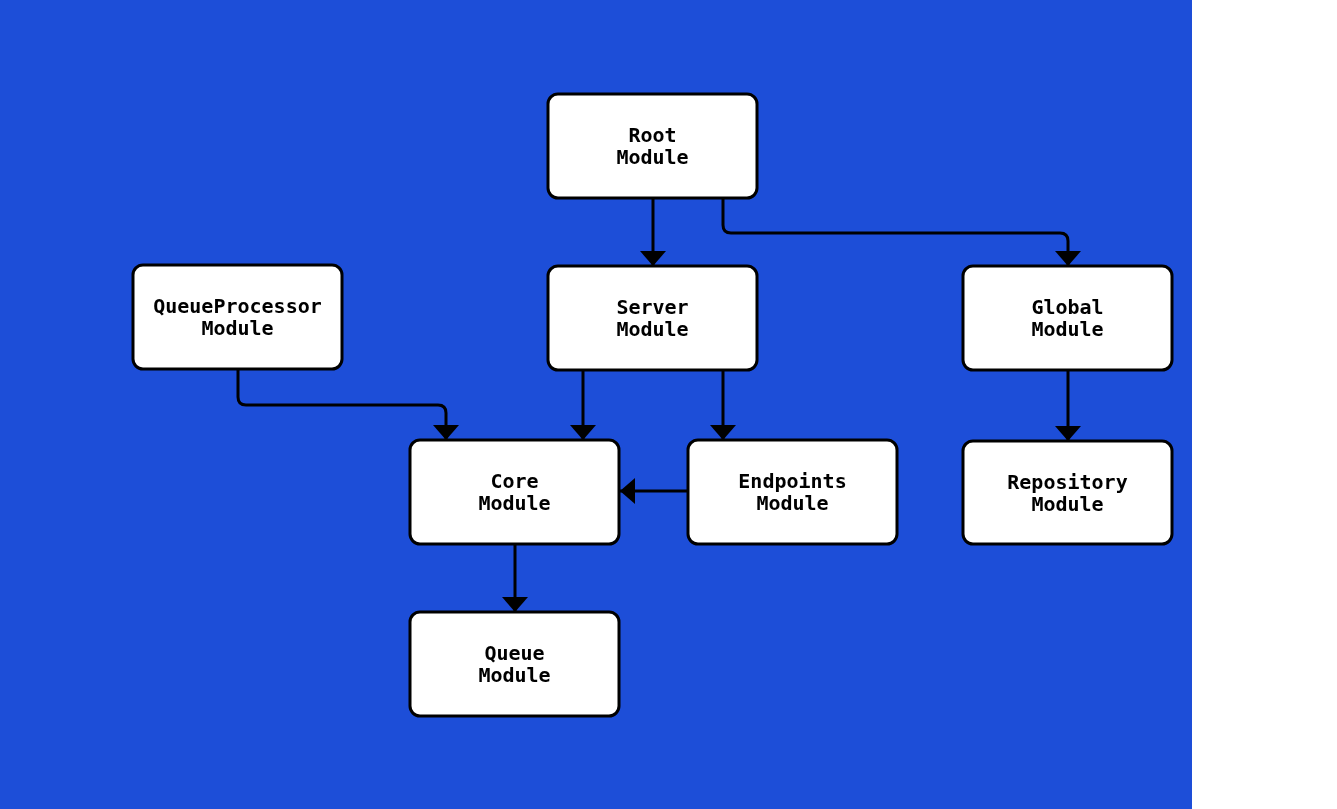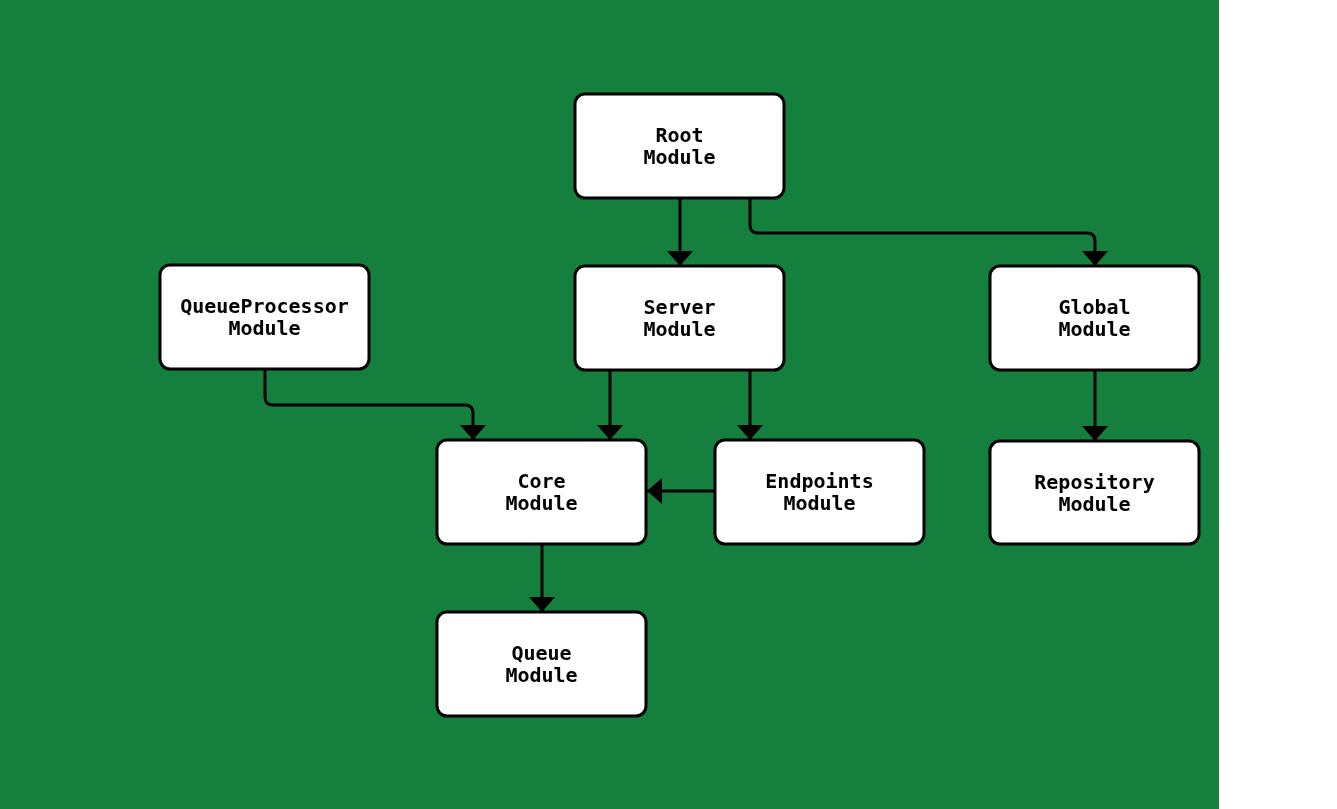--- a/index.html
+++ b/index.html
@@ -4,23 +4,22 @@
 <style>
   html, body {
     margin: 0;
     padding: 0;
     background: #ffffff;
   }
   .stage {
     width: 1192px;
     height: 809px;
     position: relative;
-    background: #15803d;
+    background: #1d4ed8;
     overflow: hidden;
-    padding-left: 27px;
   }
   svg { display: block; }
   .node-label {
     font-family: "DejaVu Sans Mono", "Liberation Mono", monospace;
     font-weight: bold;
     font-size: 20px;
     text-anchor: middle;
     dominant-baseline: central;
   }
 </style>

